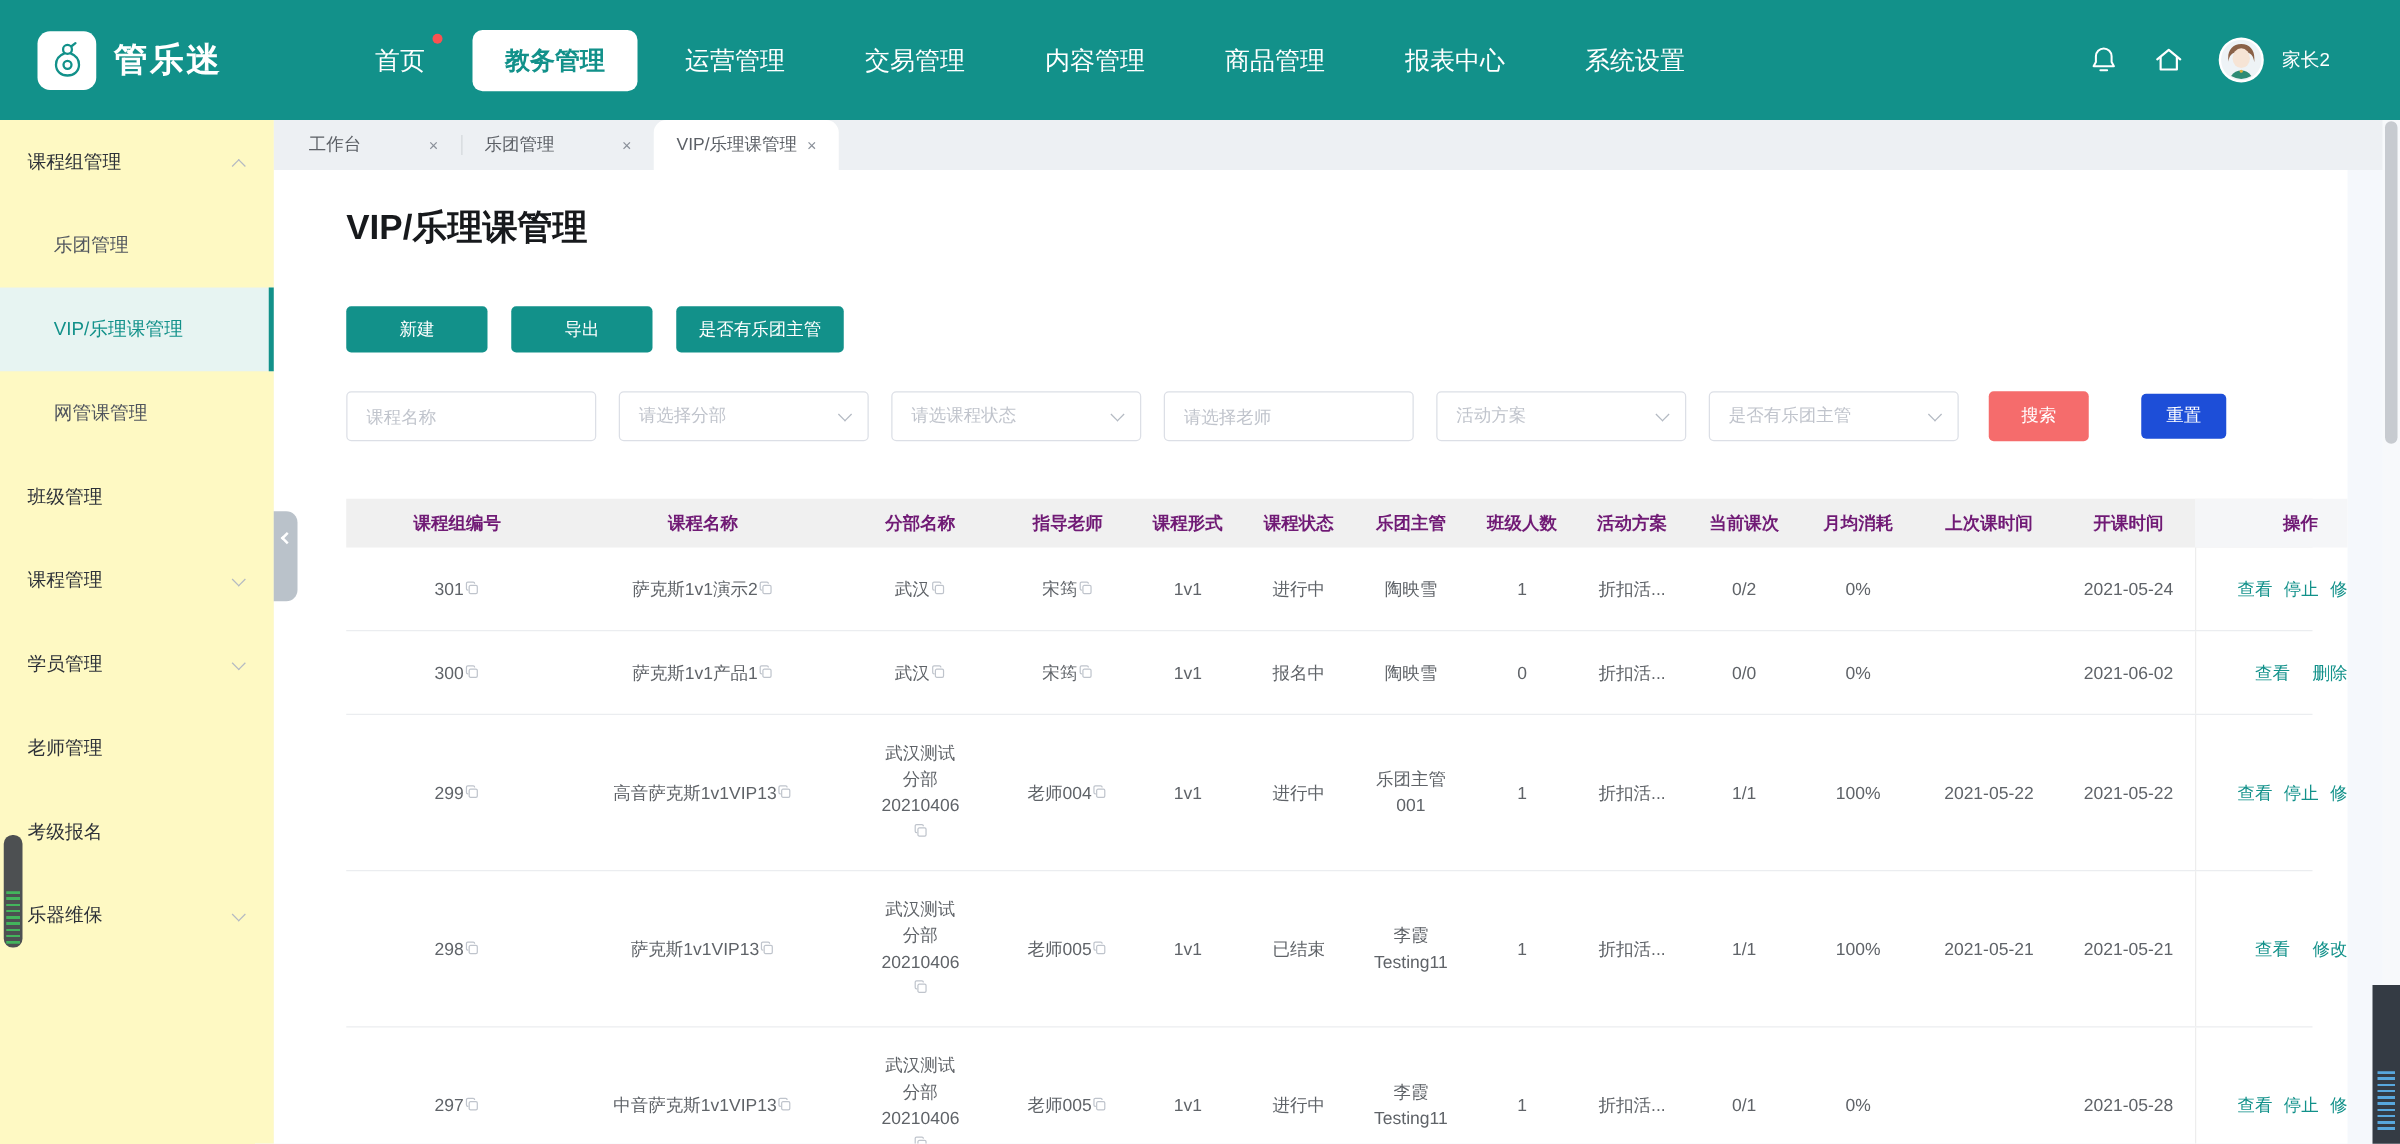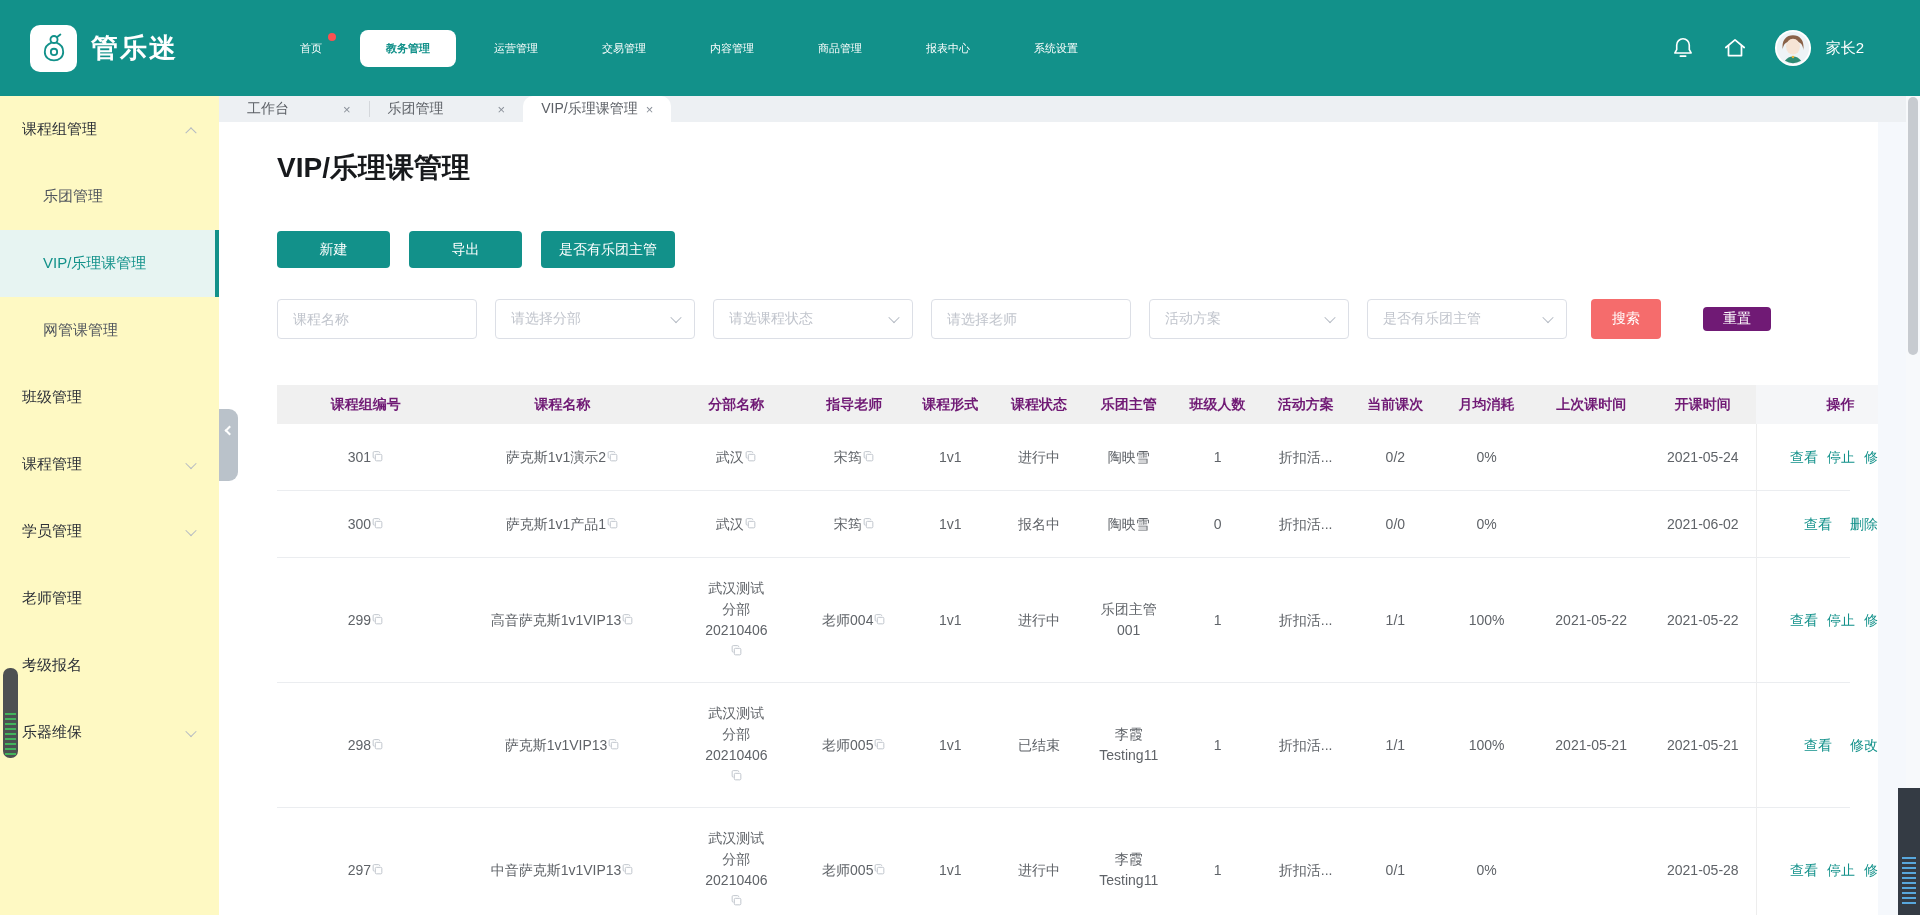--- a/index.html
+++ b/index.html
@@ -5,61 +5,61 @@
   * { box-sizing: border-box; }
   html,body { margin:0; padding:0; width:1920px; height:915px; overflow:hidden;
     font-family:"Liberation Sans","DejaVu Sans",sans-serif; background:#f5f8fc; }
 
   
   .topbar { height:96px; background:#12918a; display:flex; align-items:center; position:relative; }
   .logo-box { width:47px; height:47px; background:#fff; border-radius:10px; margin-left:30px;
     display:flex; align-items:center; justify-content:center; flex:none; }
   .brand-name { color:#fff; font-size:27px; font-weight:bold; margin-left:14px; letter-spacing:2px; }
   .nav { display:flex; margin-left:96px; align-items:center; gap:12px; }
-  .nav-item { color:#fff; font-size:11px; padding:11px 26px; position:relative; cursor:pointer; white-space:nowrap; }
+  .nav-item { color:#fff; font-size:20px; padding:11px 26px; position:relative; cursor:pointer; white-space:nowrap; }
   .nav-item.active { background:#fff; color:#12918a; border-radius:8px; font-weight:bold; }
   .nav-dot { position:absolute; top:3px; right:12px; width:8px; height:8px; background:#fb5151; border-radius:50%; }
   .top-right { margin-left:auto; margin-right:56px; display:flex; align-items:center; gap:26px; color:#fff; }
   .top-right .uname { font-size:15px; margin-left:-12px; }
   .icon-btn { display:flex; align-items:center; cursor:pointer; }
 
   
   .main { display:flex; height:819px; position:relative; }
   .sidebar { width:219px; background:#fef9c3; flex:none; position:relative; z-index:2; }
   .side-item { height:67px; display:flex; align-items:center; justify-content:space-between;
     padding:0 24px 0 22px; font-size:15px; color:#2d3138; cursor:pointer; }
   .side-item.sub { padding-left:43px; color:#51565e; }
   .side-item.sub.active { background:#e7f4f2; color:#12918a; border-right:4px solid #12918a; }
   .caret { display:inline-block; width:8px; height:8px; border-right:1.5px solid #b4bac3;
     border-bottom:1.5px solid #b4bac3; transform:rotate(45deg) translate(-1px,-1px); }
   .caret.up { transform:rotate(-135deg) translate(-2px,-2px); }
 
   .content { flex:1; min-width:0; display:flex; flex-direction:column; background:#f5f8fc; }
   
-  .tabbar { height:26px; background:#edf0f3; display:flex; align-items:stretch; padding-left:10px; flex:none; }
+  .tabbar { height:40px; background:#edf0f3; display:flex; align-items:stretch; padding-left:10px; flex:none; }
   .tab { display:flex; align-items:center; padding:0 18px; color:#5c6066; font-size:14px; gap:54px; cursor:pointer; white-space:nowrap; }
   .tab .x { color:#8a9099; font-size:13px; }
   .tab.active { background:#fff; border-radius:10px 10px 0 0; gap:8px; }
   .tabdiv { width:1px; height:16px; background:#d4d7db; align-self:center; }
 
   
   .card { background:#fff; flex:1; margin-right:42px; padding-left:58px; overflow:hidden; }
   .page-title { margin-top:27px; font-size:28px; font-weight:bold; color:#17191c; }
   .actions { margin-top:44px; display:flex; gap:19px; }
   .btn-teal { height:37px; min-width:113px; padding:0 18px; background:#12918a; color:#fff;
     border:none; border-radius:4px; font-size:14px; cursor:pointer; }
   .filters { margin-top:31px; display:flex; align-items:center; gap:18px; }
   .filter, .filter-input { width:200px; height:40px; border:1px solid #dcdfe6; border-radius:4px;
     background:#fff; font-size:14px; color:#c0c4cc; }
   .filter { display:flex; align-items:center; justify-content:space-between; padding:0 14px 0 15px;gap:32px; }
   .filter-input { padding:0 15px; outline:none; }
   .filter-input::placeholder { color:#c0c4cc; }
-  .btn-search { height:40px; width:70px; background:#f56c6c; color:#fff; border:none; border-radius:4px;
+  .btn-search { height:40px; width:80px; background:#f56c6c; color:#fff; border:none; border-radius:4px;
     font-size:14px; margin-left:6px; cursor:pointer; }
-  .btn-reset { height:24px; width:68px; background:#701a75; color:#fff; border:none; border-radius:4px;
+  .btn-reset { height:36px; width:68px; background:#1d4ed8; color:#fff; border:none; border-radius:4px;
     font-size:14px; margin-left:24px; cursor:pointer; }
 
   
   .table { margin-top:46px; width:1573px; }
   .trow { display:grid;
     grid-template-columns:11.3% 13.7% 8.4% 6.6% 5.6% 5.7% 5.7% 5.6% 5.6% 5.8% 5.8% 7.5% 6.7% 10.8%;
     align-items:center; }
   .thead { background:#f0f0f0; }
   .th { height:39px; display:flex; align-items:center; justify-content:center;
     font-size:14px; font-weight:bold; color:#701a75; }

